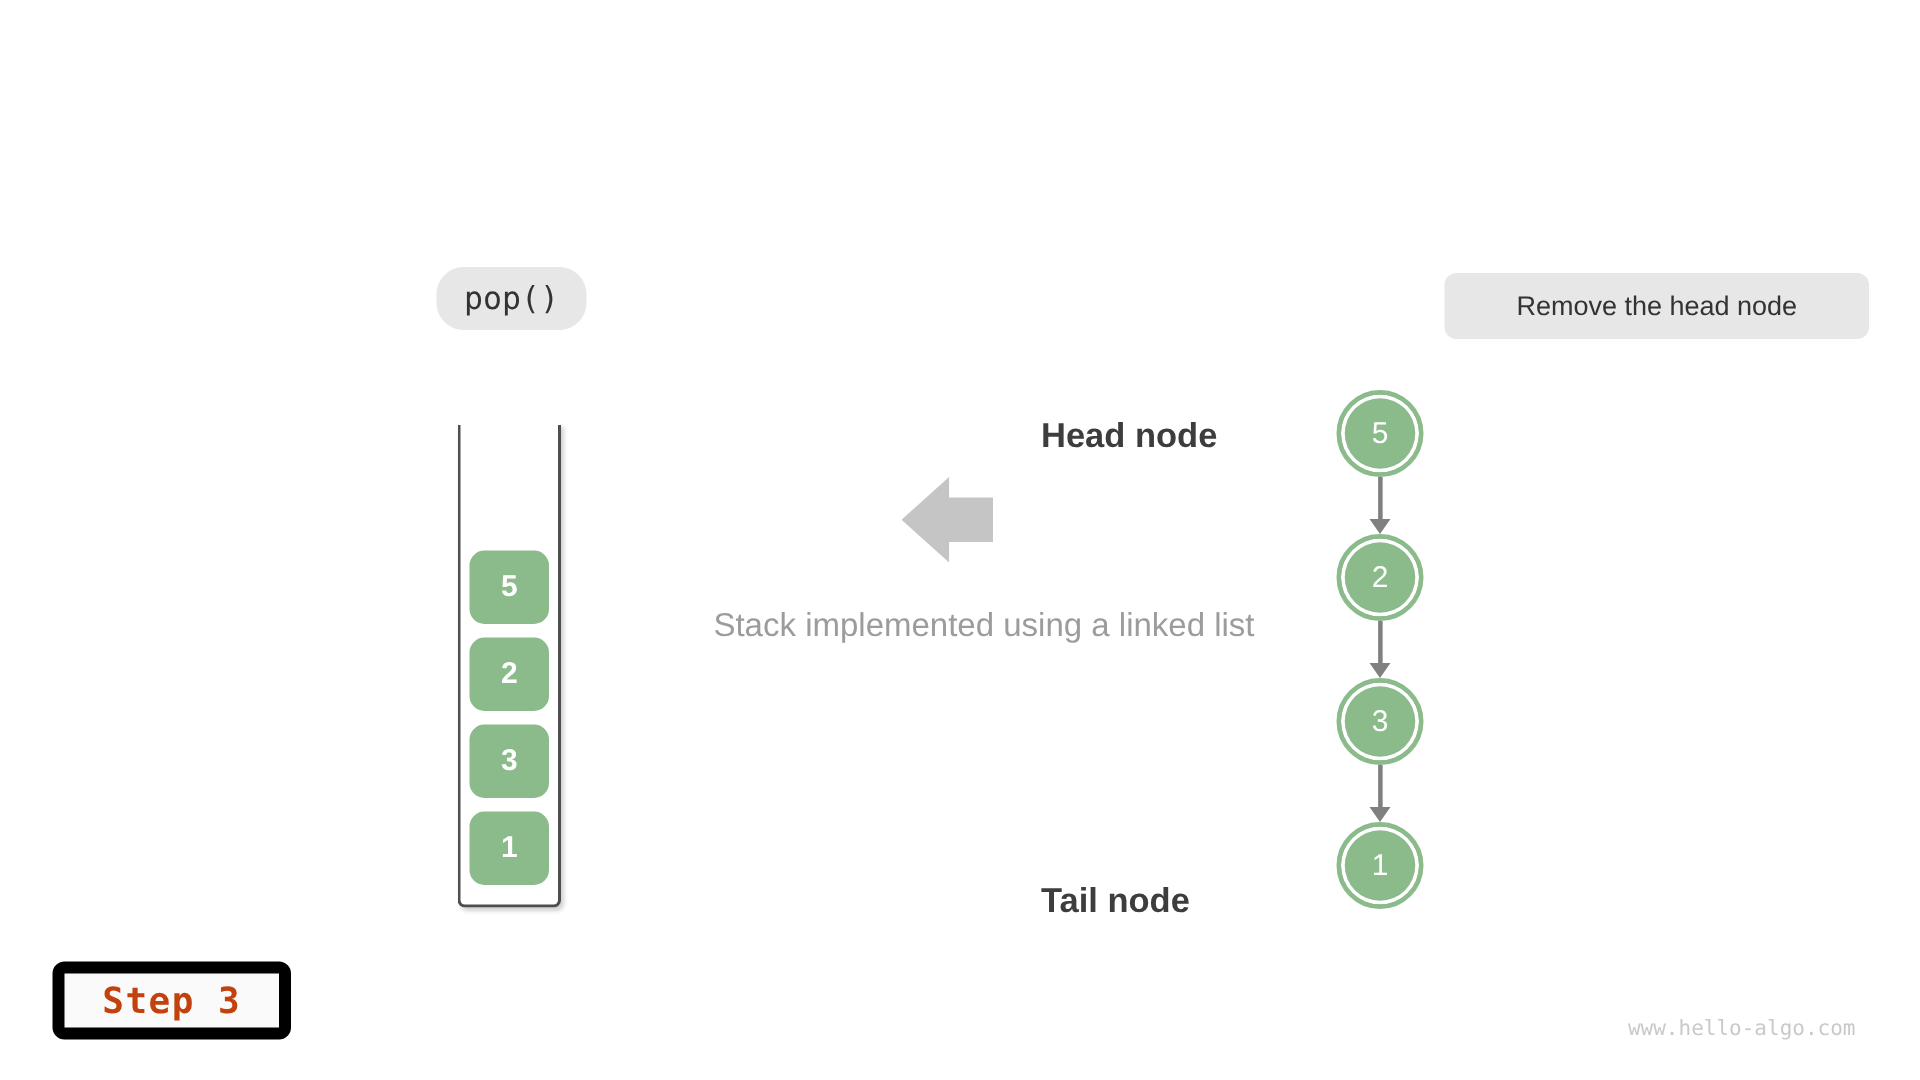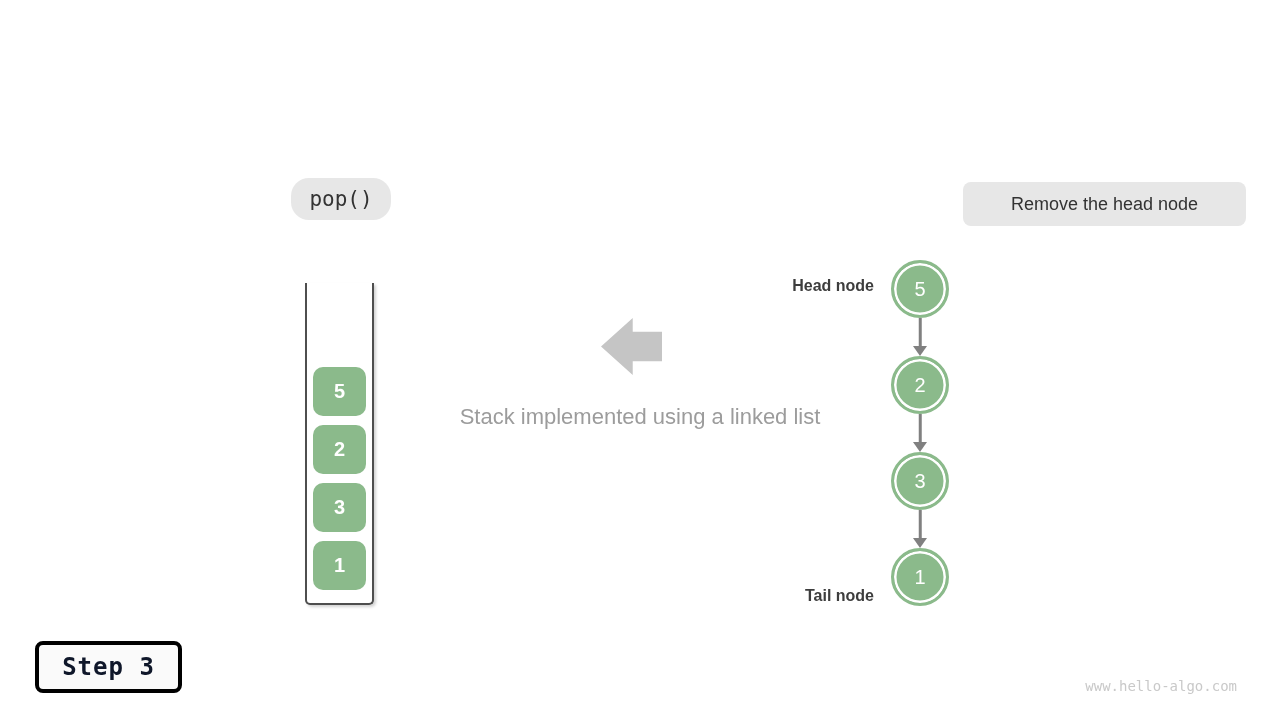--- a/index.html
+++ b/index.html
@@ -59,21 +59,21 @@
   #block-arrow {
     position: absolute;
     left: 601px; top: 318px; width: 61px; height: 57px;
     background: #c5c5c5;
     clip-path: polygon(0 50%, 52% 0, 52% 24%, 100% 24%, 100% 76%, 52% 76%, 52% 100%);
   }
 
   
   #caption {
     position: absolute;
-    left: 340px; top: 404px; width: 600px;
+    left: 356px; top: 404px; width: 600px;
     text-align: center;
     font-size: 22px;
     color: #9c9c9c;
   }
 
   
   .ll-node {
     position: absolute;
     left: 891px;
     width: 58px; height: 58px;
@@ -106,39 +106,38 @@
     width: 0; height: 0;
     border-left: 7px solid transparent;
     border-right: 7px solid transparent;
     border-top: 10px solid #808080;
   }
 
   
   .node-label {
     position: absolute;
     left: 694px; width: 180px;
-    text-align: right;
-    font-size: 16px; font-weight: 700;
+    font-size: 23px; font-weight: 700;
     color: #3d3d3d;
   }
   #head-label { top: 277px; }
   #tail-label { top: 587px; }
 
   
   #step-badge {
     position: absolute;
-    left: 35px; top: 641px; width: 147px; height: 52px;
+    left: 35px; top: 641px; width: 159px; height: 52px;
     box-sizing: border-box;
-    border: 4px solid #000000;
+    border: 8px solid #000000;
     border-radius: 8px;
     background: #fafafa;
     display: flex; align-items: center; justify-content: center;
     font-family: "DejaVu Sans Mono", monospace;
     font-size: 24px; font-weight: 700;
-    color: #0f172a;
+    color: #c2410c;
     letter-spacing: 1px;
   }
 
   
   #watermark {
     position: absolute;
     right: 43px; top: 678px;
     font-family: "DejaVu Sans Mono", monospace;
     font-size: 14px;
     color: #c9c9c9;

